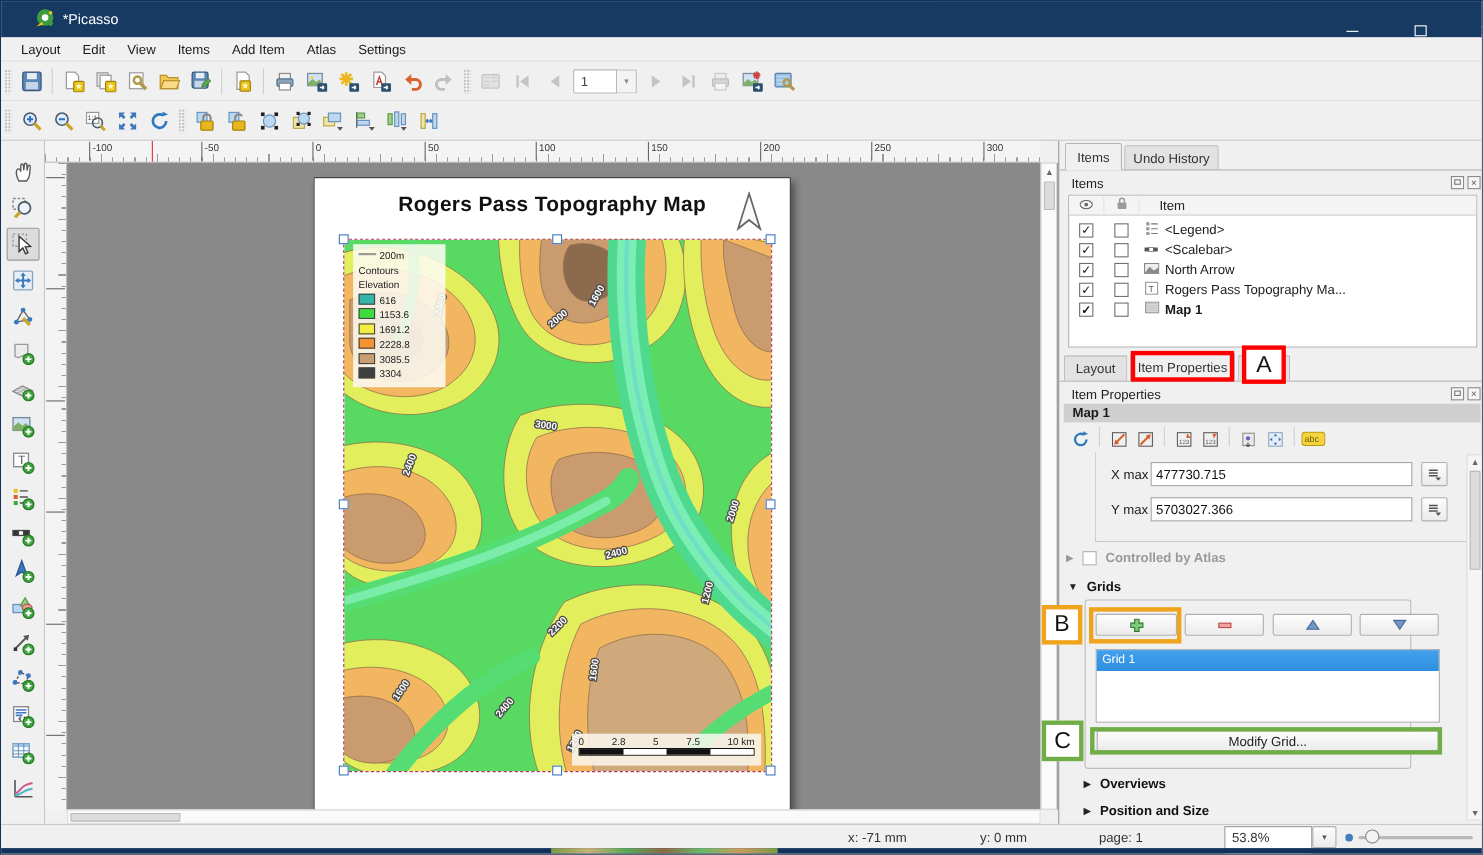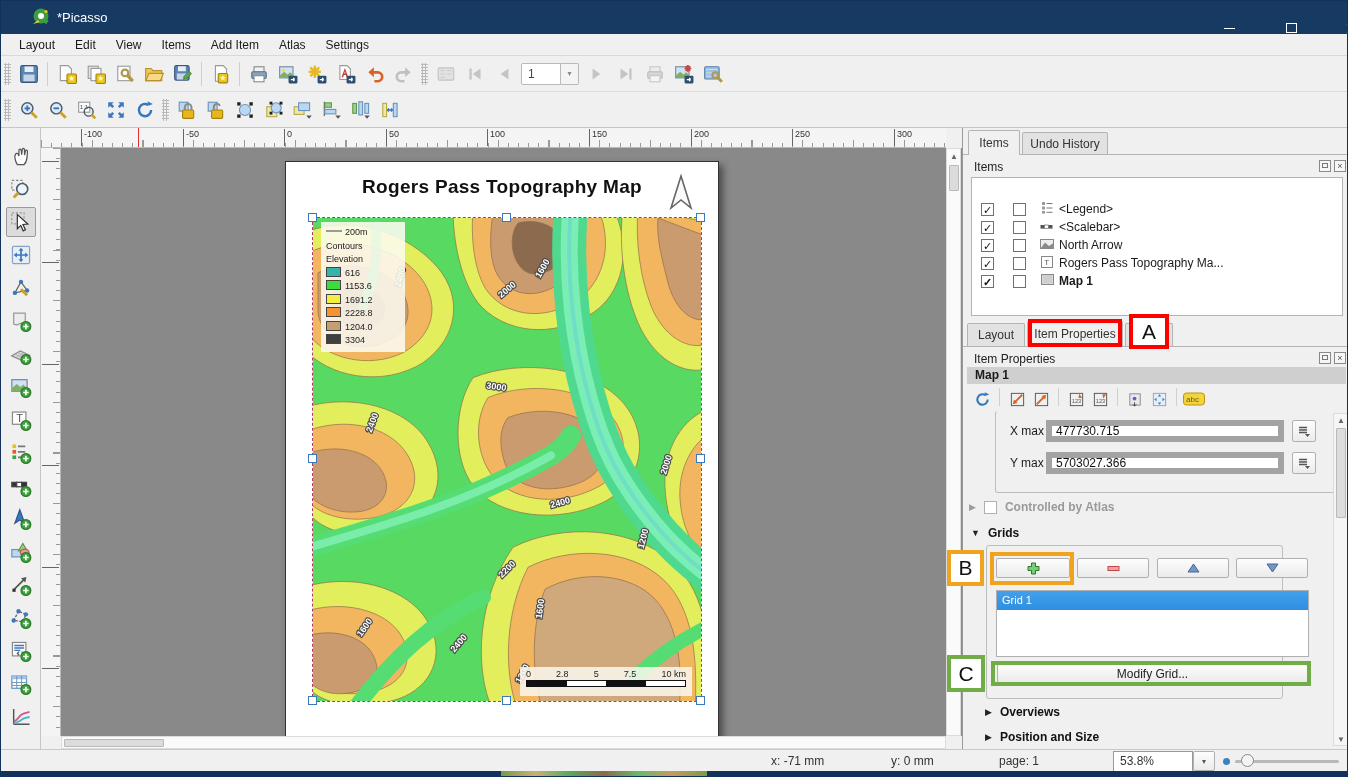--- a/index.html
+++ b/index.html
@@ -44,21 +44,21 @@
 .sbbar div{flex:1}
 
 .panel{left:961px;top:127px;width:387px;height:621px;background:#f0f0f0;border-left:1px solid #9a9a9a}
 .tab{position:absolute;height:23px;display:flex;align-items:center;justify-content:center;font-size:12px;border:1px solid #b4b4b4;border-bottom:none;border-radius:2px 2px 0 0;background:#e2e2e2;color:#333}
 .tab.active{background:#f0f0f0;height:25px;z-index:2}
 .tabline{position:absolute;height:1px;background:#b4b4b4}
 .ptitle{font-size:12px;color:#222}
 .pbtn{position:absolute;width:12px;height:12px;border:1px solid #8a8a8a;background:#f6f6f6;font-size:9px;line-height:10px;text-align:center;color:#555}
 .gbx{position:absolute;border:1px solid #bdbdbd;border-radius:3px}
 .btn{display:flex;align-items:center;justify-content:center;background:linear-gradient(#fdfdfd,#ebebeb);border:1px solid #b0b0b0;border-radius:2px;font-size:12px;color:#222}
-.field{position:absolute;height:22px;background:#fff;border:6px solid #a3a3a3;font-size:12px;color:#111;padding:0 4px;font-family:"Liberation Sans",sans-serif}
+.field{position:absolute;height:22px;background:#fff;border:1px solid #a3a3a3;font-size:12px;color:#111;padding:0 4px;font-family:"Liberation Sans",sans-serif}
 .ddbtn{position:absolute;width:24px;height:22px}
 .seclbl{font-weight:bold;font-size:12px;color:#111}
 .annbox{position:absolute;background:#fff;display:flex;align-items:center;justify-content:center;font-size:21px;color:#111}
 .hl{position:absolute;background:transparent}
 
 .itbl{position:absolute;background:#fff;border:1px solid #b4b4b4}
 .chk{width:13px;height:13px;background:#fff;border:1px solid #707070;font-size:11px;line-height:12px;text-align:center;color:#111}
 .irow{position:absolute;left:0;width:100%;height:18px;display:flex;align-items:center}
 
 .status{left:0;top:748px;width:1348px;height:22px;background:#f0f0f0;border-top:1px solid #c9c9c9;font-size:12px;color:#333}
@@ -649,21 +649,21 @@
           </g>
         </svg>
 
         <div class="maplegend">
           <div><span style="display:inline-block;width:16px;height:2px;background:#9a9a9a;vertical-align:3px;margin-right:3px"></span><span>200m Contours</span></div>
           <div>Elevation</div>
           <div><span class="sw" style="background: rgb(53, 181, 170);"></span><span>616</span></div>
           <div><span class="sw" style="background: rgb(61, 220, 61);"></span><span>1153.6</span></div>
           <div><span class="sw" style="background: rgb(242, 238, 67);"></span><span>1691.2</span></div>
           <div><span class="sw" style="background: rgb(245, 146, 49);"></span><span>2228.8</span></div>
-          <div><span class="sw" style="background: rgb(199, 157, 113);"></span><span>1204.0</span></div>
+          <div><span class="sw" style="background: rgb(199, 157, 113);"></span><span>3085.5</span></div>
           <div><span class="sw" style="background: rgb(63, 63, 63);"></span><span>3304</span></div>
         </div>
 
         <div class="msb">
           <div class="nums">
             <span>0</span>
             <span>2.8</span>
             <span>5</span>
             <span>7.5</span>
             <span>10 km</span>
@@ -702,20 +702,31 @@
     <div class="tab" style="left:59px;top:4px;width:86px">Undo History</div>
     <div class="tabline" style="left:0;top:26px;width:387px"></div>
 
     <div class="abs ptitle" style="left:11px;top:32px">Items</div>
     <span class="pbtn" style="left:356px;top:32px">
         <span style="display:block;width:6px;height:5px;border:1px solid #777;margin:2px 0 0 2px"></span>
       </span>
     <span class="pbtn" style="left:371px;top:32px">×</span>
 
     <div class="itbl" style="left:8px;top:49px;width:372px;height:139px">
+      <div style="position:absolute;left:0;top:0;width:100%;height:18px;background:#f4f4f4;border-bottom:1px solid #d0d0d0;display:flex;align-items:center">
+        <span style="width:31px;text-align:center"><svg width="13" height="10" viewBox="0 0 14 10">
+              <ellipse cx="7" cy="5" rx="6" ry="4" fill="none" stroke="#666"></ellipse>
+              <circle cx="7" cy="5" r="1.8" fill="#666"></circle>
+            </svg></span>
+        <span style="width:32px;text-align:center;border-left:1px solid #e3e3e3"><svg width="10" height="12" viewBox="0 0 10 12">
+              <rect x="1" y="5" width="8" height="6" rx="1" fill="#9a9a9a"></rect>
+              <path d="M2.8,5 V3.4 a2.2,2.2 0 0 1 4.4,0 V5" fill="none" stroke="#9a9a9a" stroke-width="1.4"></path>
+            </svg></span>
+        <span style="padding-left:18px;border-left:1px solid #e3e3e3;color:#222">Item</span>
+      </div>
 
       <div class="irow" style="top:22px">
         <span style="width:31px;display:flex;justify-content:center">
             <span class="chk">✓</span>
           </span>
         <span style="width:32px;display:flex;justify-content:center">
             <span class="chk"></span>
           </span>
         <span style="width:24px;text-align:center"><svg width="13" height="13" viewBox="0 0 13 13">
               <rect x="1" y="1" width="3" height="3" fill="#9a9a9a"></rect>

